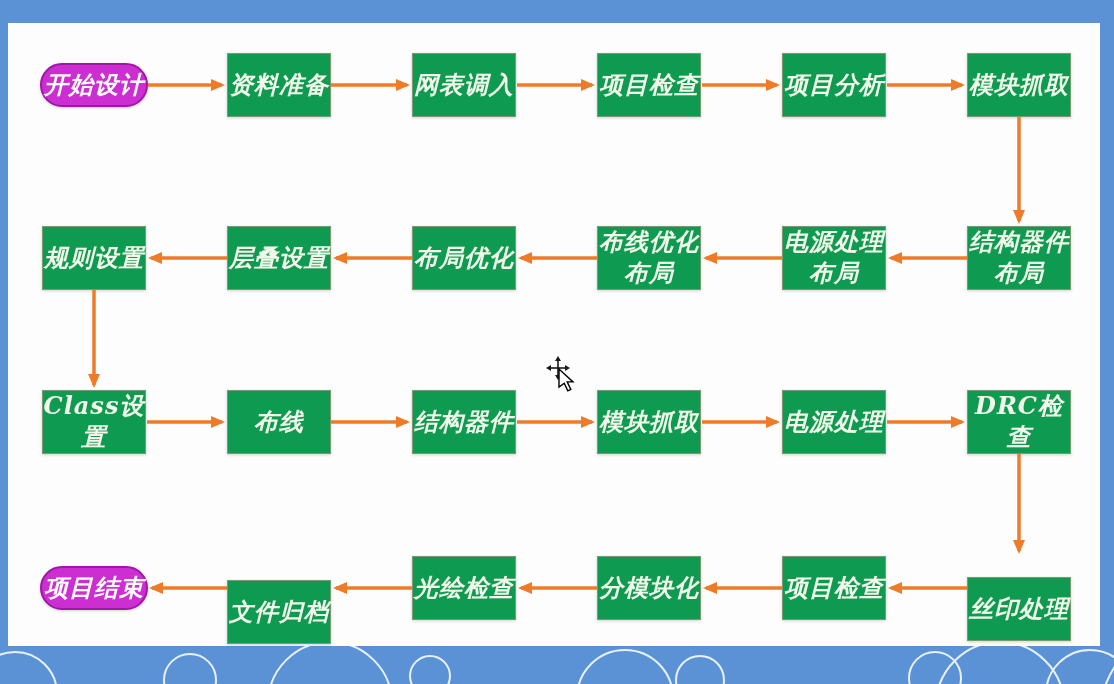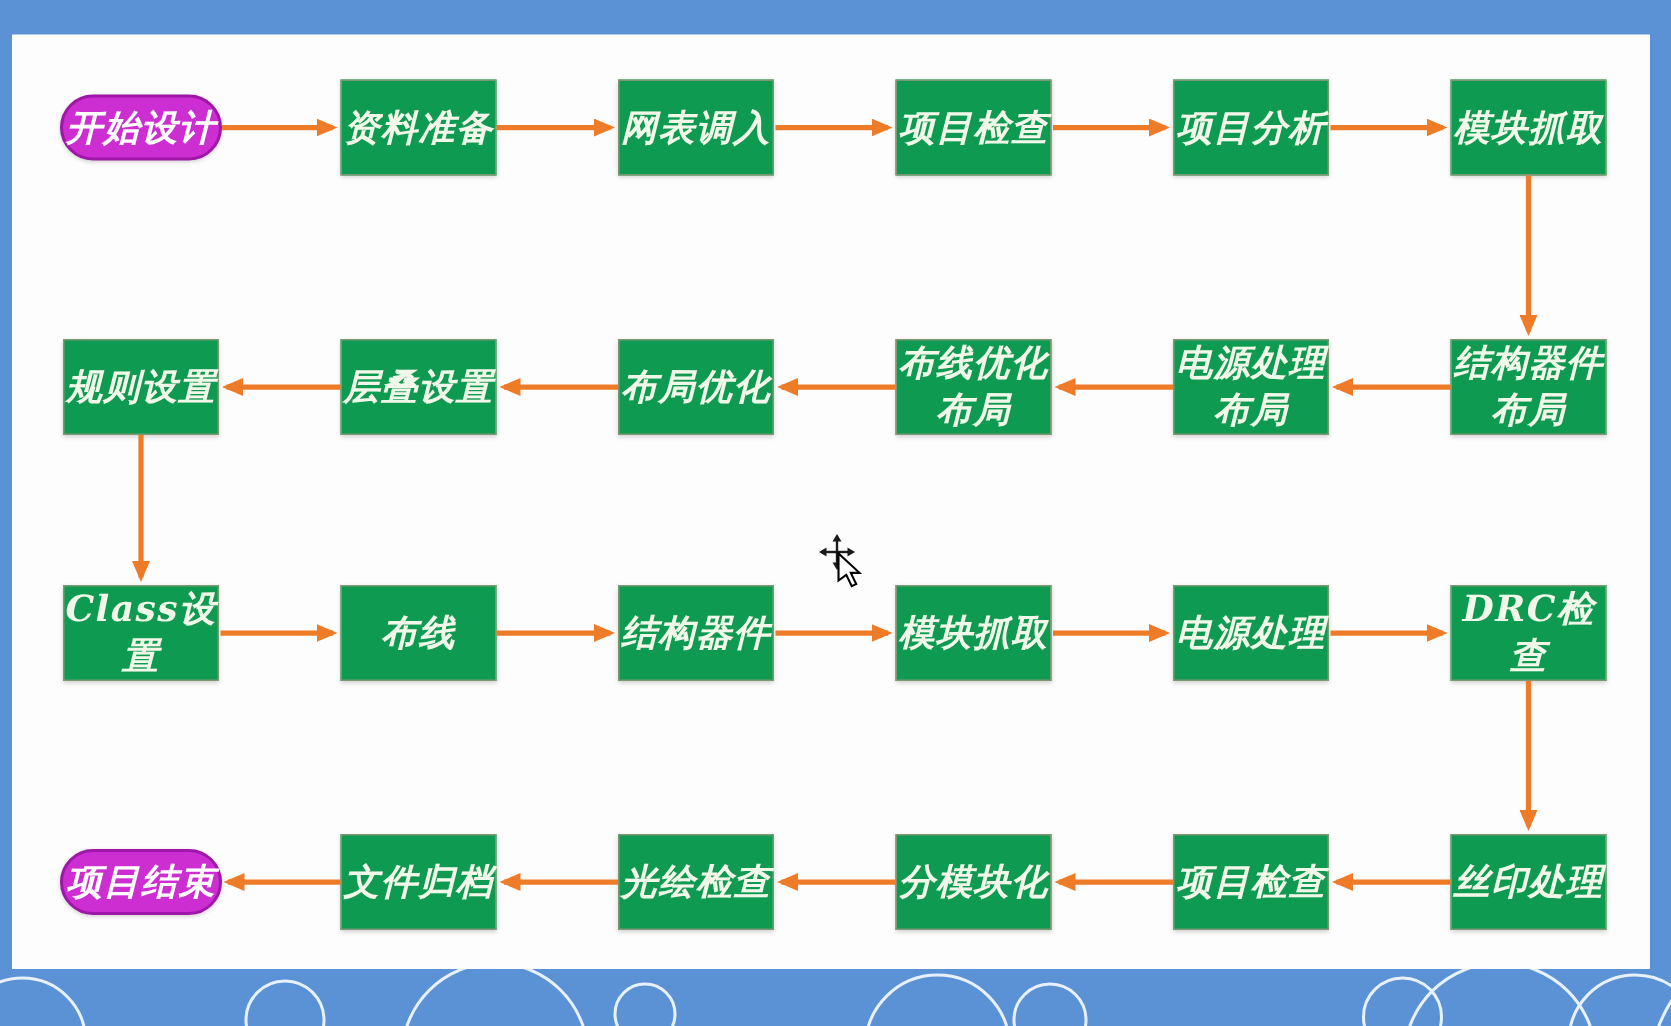--- a/index.html
+++ b/index.html
@@ -53,25 +53,25 @@
 布局</span></div>
 
 <div class="node" style="left:42px;top:390px"><span>Class设置</span></div>
 <div class="node" style="left:227px;top:390px"><span>布线</span></div>
 <div class="node" style="left:412px;top:390px"><span>结构器件</span></div>
 <div class="node" style="left:597px;top:390px"><span>模块抓取</span></div>
 <div class="node" style="left:782px;top:390px"><span>电源处理</span></div>
 <div class="node" style="left:967px;top:390px"><span>DRC检查</span></div>
 
 <div class="node terminal" style="left:40px;top:566px"><span>项目结束</span></div>
-<div class="node" style="left:227px;top:556px"><span>文件归档</span></div>
+<div class="node" style="left:227px;top:580px"><span>文件归档</span></div>
 <div class="node" style="left:412px;top:556px"><span>光绘检查</span></div>
 <div class="node" style="left:597px;top:556px"><span>分模块化</span></div>
 <div class="node" style="left:782px;top:556px"><span>项目检查</span></div>
-<div class="node" style="left:967px;top:556px"><span>丝印处理</span></div>
+<div class="node" style="left:967px;top:577px"><span>丝印处理</span></div>
 
 <svg class="arrows" width="1114" height="684" viewBox="0 0 1114 684">
   <defs>
     <marker id="ah" markerUnits="userSpaceOnUse" markerWidth="14" markerHeight="12" viewBox="0 0 14 12" refX="11" refY="6" orient="auto">
       <path d="M0,0 L14,6 L0,12 Z" fill="#ee7b28"></path>
     </marker>
   </defs>
   <g stroke="#ee7b28" stroke-width="3.5">
     <line x1="148" y1="85" x2="222" y2="85" marker-end="url(#ah)"></line>
     <line x1="331" y1="85" x2="407" y2="85" marker-end="url(#ah)"></line>

